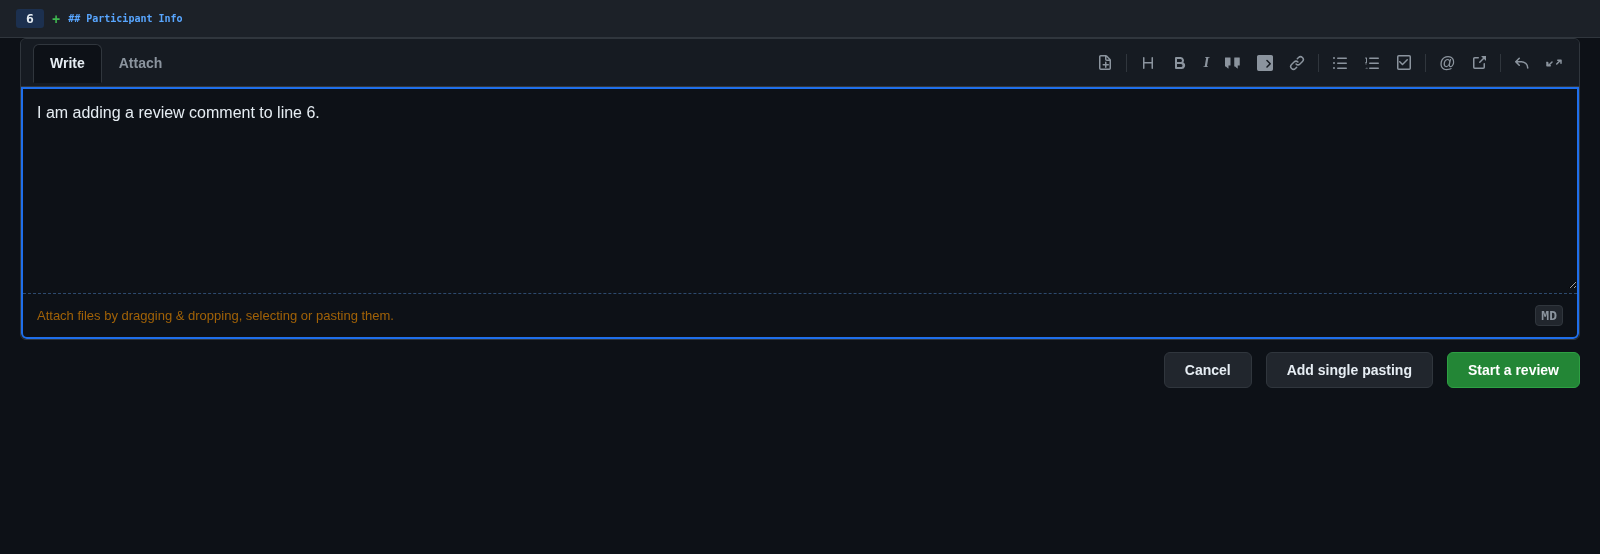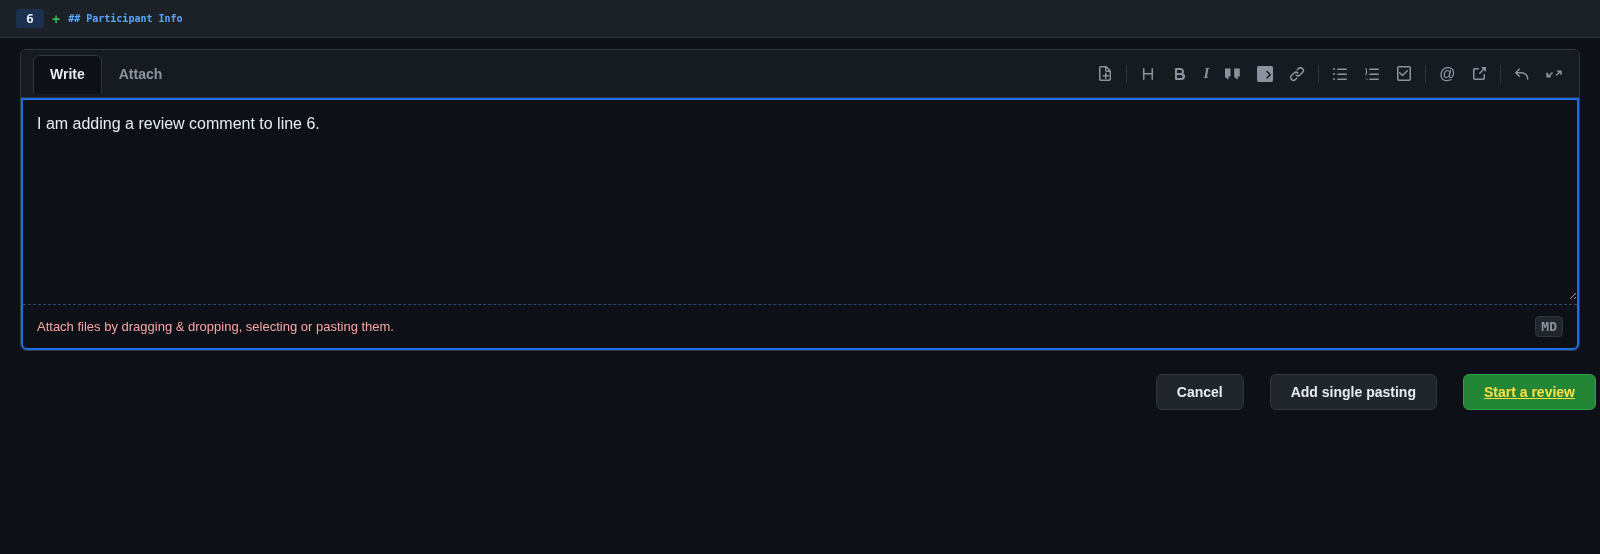--- a/index.html
+++ b/index.html
@@ -44,21 +44,21 @@
       color: #58a6ff;
       font-size: 10px;
       font-weight: 600;
       font-family: monospace;
     }
 
     .comment-box-wrapper {
       background: #161b22;
       border: 1px solid #30363d;
       border-radius: 6px;
-      margin: 11px 20px;
+      margin: 0 20px;
       overflow: hidden;
     }
 
     .tab-bar {
       display: flex;
       align-items: center;
       background: #161b22;
       border-bottom: 1px solid #30363d;
       padding: 0 12px;
       justify-content: space-between;
@@ -144,41 +144,41 @@
     .dropzone {
       border-top: 1px dashed #2d4a6e;
       padding: 10px 14px;
       display: flex;
       align-items: center;
       justify-content: space-between;
       min-height: 44px;
     }
 
     .dropzone-text {
-      color: #fca5a5;
+      color: #a16207;
       font-size: 13px;
     }
 
     .md-badge {
       background: #21262d;
       border: 1px solid #30363d;
       border-radius: 4px;
       padding: 2px 5px;
       font-size: 13px;
       font-weight: 700;
       color: #8b949e;
       font-family: monospace;
     }
 
     .actions-row {
       display: flex;
       justify-content: flex-end;
       align-items: center;
-      gap: 26px;
-      padding: 12px 4px 16px;
+      gap: 14px;
+      padding: 12px 20px 16px;
     }
 
     .btn {
       padding: 9px 20px;
       border-radius: 6px;
       font-size: 14px;
       font-weight: 600;
       cursor: pointer;
       border: 1px solid;
     }
@@ -191,22 +191,21 @@
 
     .btn-single {
       background: #21262d;
       border-color: #30363d;
       color: #e6edf3;
     }
 
     .btn-review {
       background: #238636;
       border-color: #2ea043;
-      color: #fde047;
-      text-decoration: underline;
+      color: #ffffff;
     }
 
     .editor-container {
       position: relative;
     }
   </style>
 </head>
 <body>
 
 <div class="diff-header">

